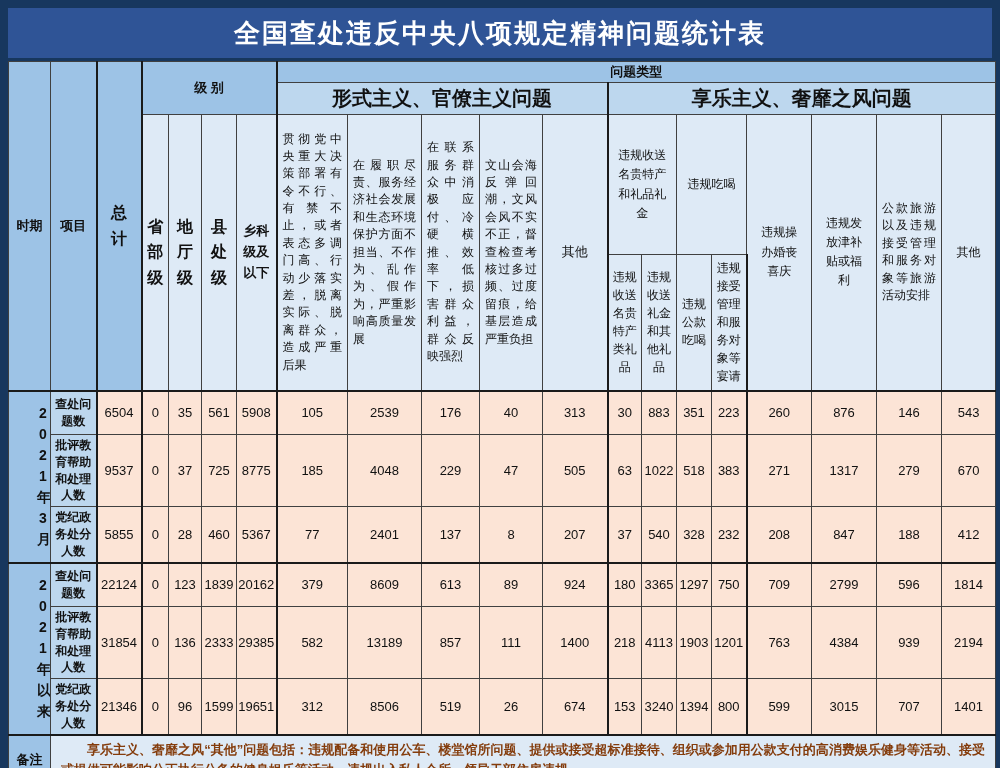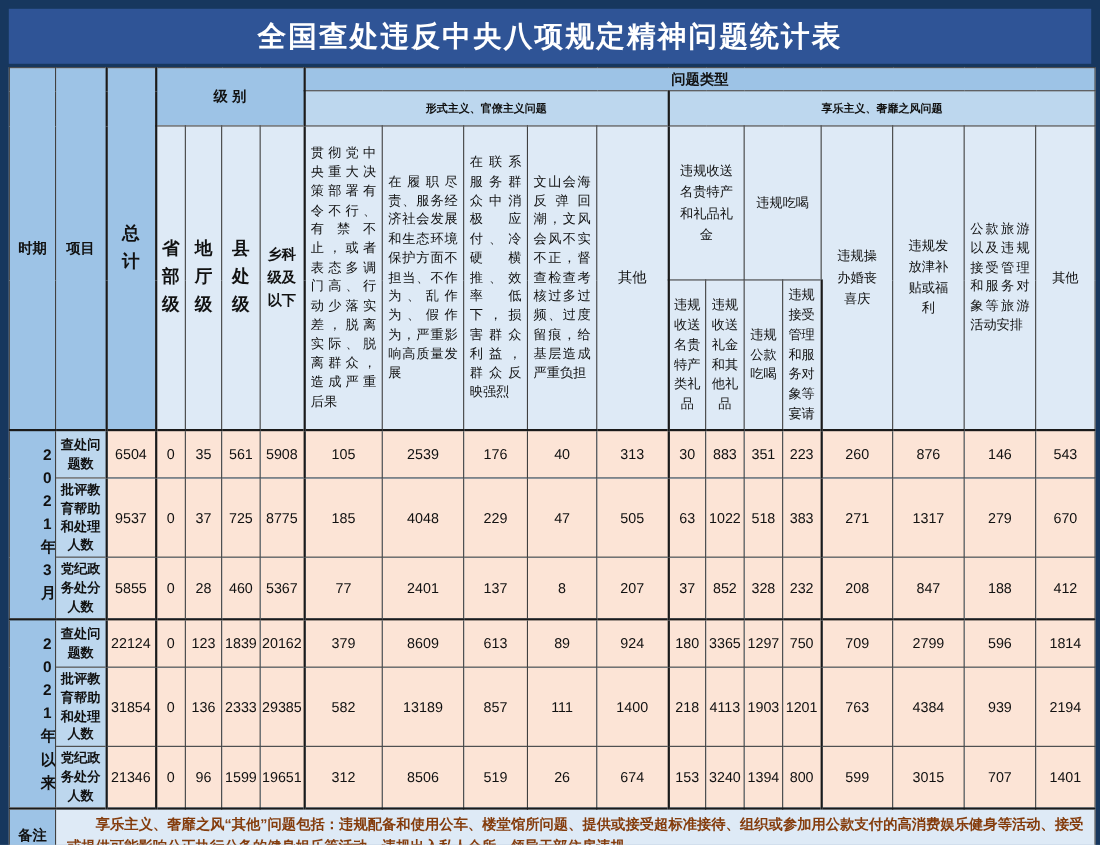--- a/index.html
+++ b/index.html
@@ -3,21 +3,21 @@
 <meta charset="utf-8">
 <style>
   html,body{margin:0;padding:0;}
   body{width:1000px;height:768px;font-family:"Liberation Sans","DejaVu Sans",sans-serif;background:#17375E;}
   .frame{box-sizing:border-box;width:1000px;height:768px;background:#17375E;padding:8px;display:flex;flex-direction:column;}
   .titlebar{flex:0 0 50px;background:#2F5496;color:#ffffff;font-weight:bold;font-size:26px;letter-spacing:2px;
             text-align:center;line-height:50px;margin-bottom:3px;}
   table{width:100%;border-collapse:collapse;table-layout:fixed;flex:1 1 auto;background:#DEEAF6;}
   td{border:1px solid #404040;text-align:center;vertical-align:middle;padding:1px;font-size:13px;color:#111;overflow:hidden;word-break:break-all;}
   .hdr-med{background:#9DC3E6;font-weight:bold;}
-  .hdr-light{background:#BDD7EE;font-weight:bold;font-size:10px;}
+  .hdr-light{background:#BDD7EE;font-weight:bold;font-size:20px;}
   .hdr-pale{background:#DEEAF6;}
   .data{background:#FCE4D6;}
   .desc{font-size:12px;text-align:justify;padding:4px 5px;line-height:1.45;vertical-align:middle;}
   .sub{font-size:12px;padding:3px 2px;line-height:1.5;}
   .stack1{width:1.2em;margin:0 auto;word-break:break-all;line-height:1.6;font-weight:bold;font-size:16px;}
   .stack2{width:2.3em;margin:0 auto;word-break:break-all;line-height:1.6;font-weight:bold;font-size:13px;}
   .w3{max-width:3.4em;margin:0 auto;line-height:1.6;}
   .w4{max-width:4.4em;margin:0 auto;line-height:1.6;text-align:center;}
   .group{font-size:12px;}
   .rowlabel{background:#BDD7EE;font-weight:bold;font-size:12px;line-height:1.4;padding:2px;}
@@ -162,21 +162,21 @@
       <td class="data">0</td>
       <td class="data">28</td>
       <td class="data">460</td>
       <td class="data sep-r">5367</td>
       <td class="data">77</td>
       <td class="data">2401</td>
       <td class="data">137</td>
       <td class="data">8</td>
       <td class="data sep-r">207</td>
       <td class="data">37</td>
-      <td class="data">852</td>
+      <td class="data">540</td>
       <td class="data">328</td>
       <td class="data sep-r">232</td>
       <td class="data">208</td>
       <td class="data">847</td>
       <td class="data">188</td>
       <td class="data">412</td>
     </tr>
 
     <tr class="r-sm">
       <td class="period sep-t" rowspan="3">2021年以来</td>

